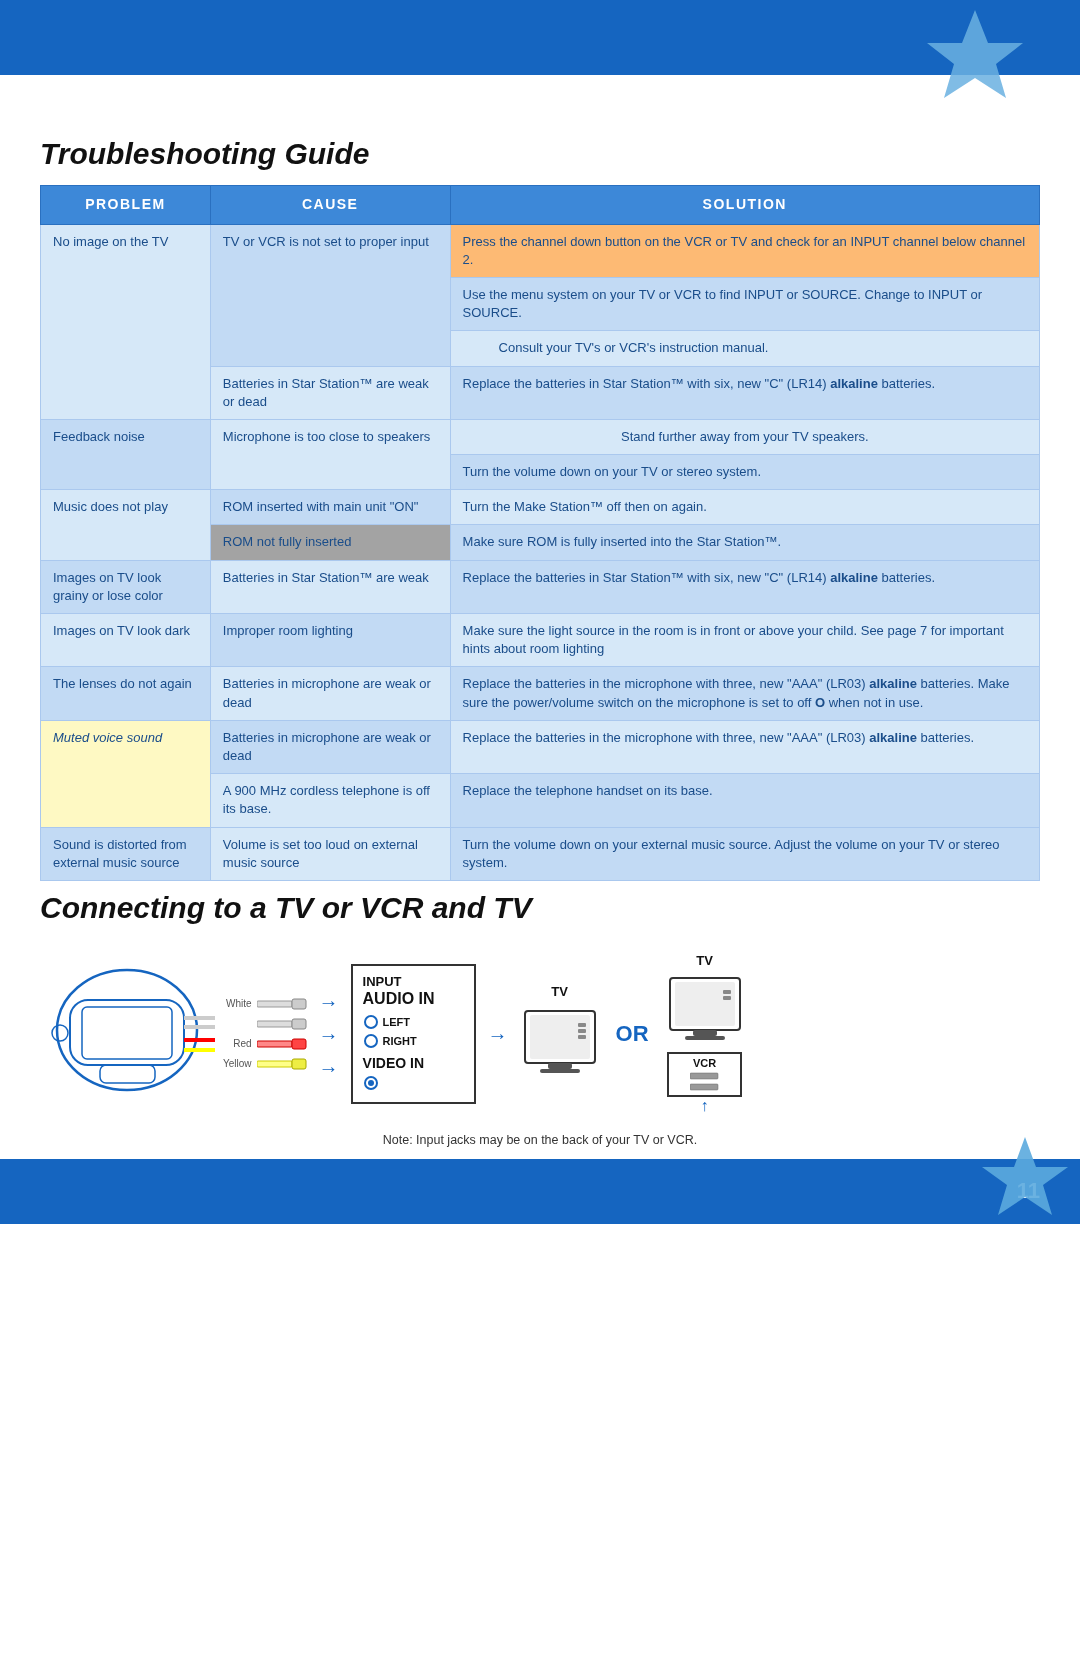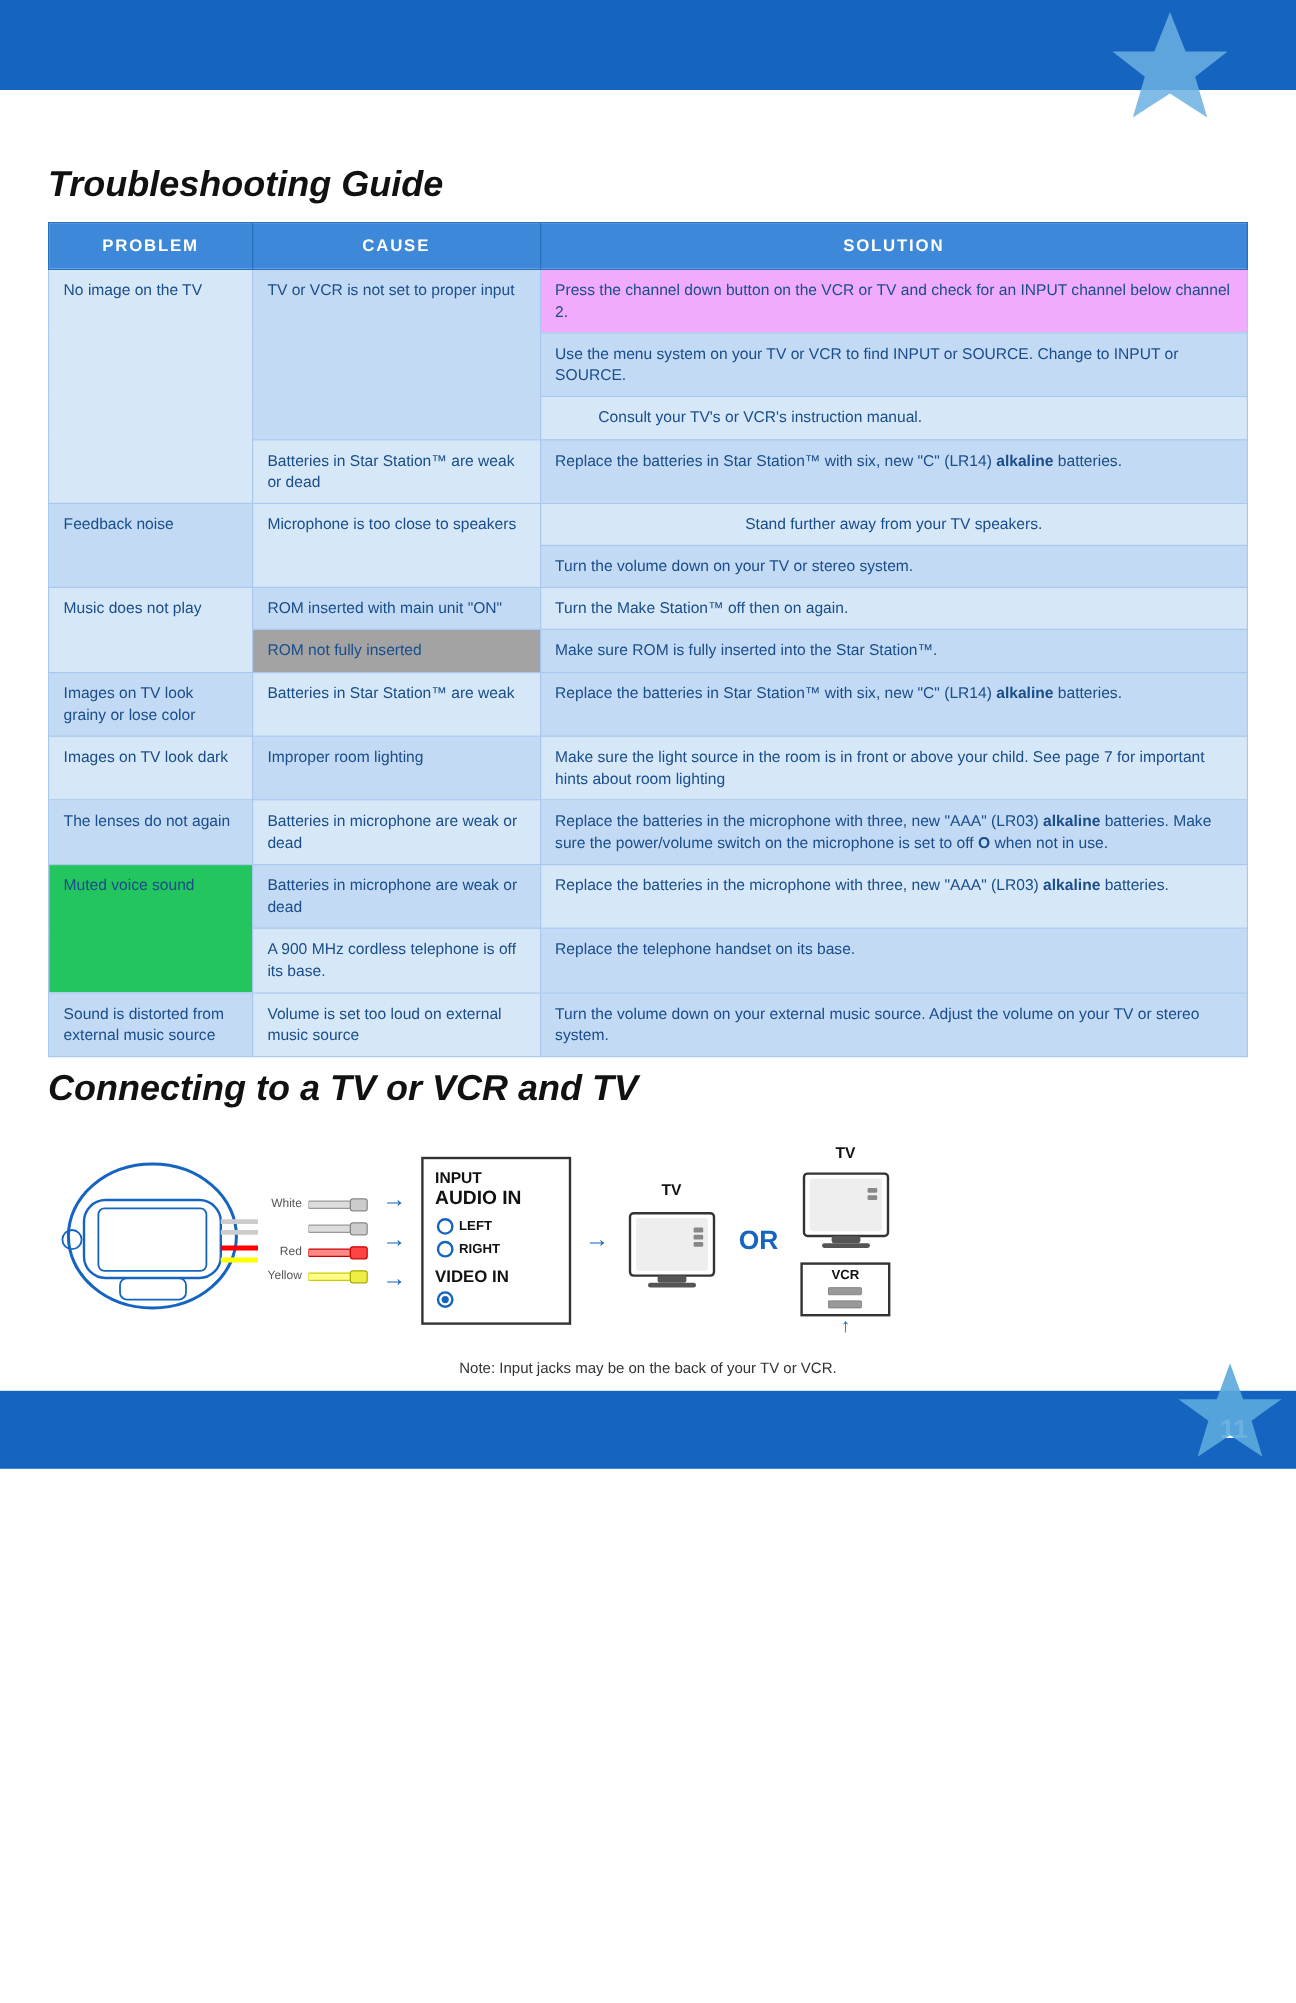--- a/index.html
+++ b/index.html
@@ -168,21 +168,21 @@
           <th class="problem-col">PROBLEM</th>
           <th class="cause-col">CAUSE</th>
           <th class="solution-col">SOLUTION</th>
         </tr>
       </thead>
       <tbody>
 
         <tr>
           <td class="problem-col" rowspan="4" style="background:#d6e8f8;">No image on the TV</td>
           <td class="cause-col" rowspan="3" style="background:#c2daf4;">TV or VCR is not set to proper input</td>
-          <td class="solution-col" style="background:#f0abfc;">Press the channel down button on the VCR or TV and check for an INPUT channel below channel 2.</td>
+          <td class="solution-col" style="background:#fdba74;">Press the channel down button on the VCR or TV and check for an INPUT channel below channel 2.</td>
         </tr>
         <tr>
           <td class="solution-col" style="background:#c2daf4;">Use the menu system on your TV or VCR to find INPUT or SOURCE. Change to INPUT or SOURCE.</td>
         </tr>
         <tr>
           <td class="solution-col" style="background:#d6e8f8;padding-left:48px;">Consult your TV's or VCR's instruction manual.</td>
         </tr>
         <tr>
           <td class="cause-col" style="background:#d6e8f8;">Batteries in Star Station™ are weak or dead</td>
           <td class="solution-col" style="background:#c2daf4;">Replace the batteries in Star Station™ with six, new "C" (LR14) <strong>alkaline</strong> batteries.</td>
@@ -219,21 +219,21 @@
           <td class="solution-col" style="background:#d6e8f8;">Make sure the light source in the room is in front or above your child. See page 7 for important hints about room lighting</td>
         </tr>
 
         <tr>
           <td class="problem-col" style="background:#c2daf4;">The lenses do not again</td>
           <td class="cause-col" style="background:#d6e8f8;">Batteries in microphone are weak or dead</td>
           <td class="solution-col" style="background:#c2daf4;">Replace the batteries in the microphone with three, new "AAA" (LR03) <strong>alkaline</strong> batteries. Make sure the power/volume switch on the microphone is set to off <strong>O</strong> when not in use.</td>
         </tr>
 
         <tr>
-          <td class="problem-col" rowspan="2" style="background:#22c55e;">Muted voice sound</td>
+          <td class="problem-col" rowspan="2" style="background:#fef9c3;font-style:italic;">Muted voice sound</td>
           <td class="cause-col" style="background:#c2daf4;">Batteries in microphone are weak or dead</td>
           <td class="solution-col" style="background:#d6e8f8;">Replace the batteries in the microphone with three, new "AAA" (LR03) <strong>alkaline</strong> batteries.</td>
         </tr>
         <tr>
           <td class="cause-col" style="background:#d6e8f8;">A 900 MHz cordless telephone is off its base.</td>
           <td class="solution-col" style="background:#c2daf4;">Replace the telephone handset on its base.</td>
         </tr>
 
         <tr>
           <td class="problem-col" style="background:#c2daf4;">Sound is distorted from external music source</td>

